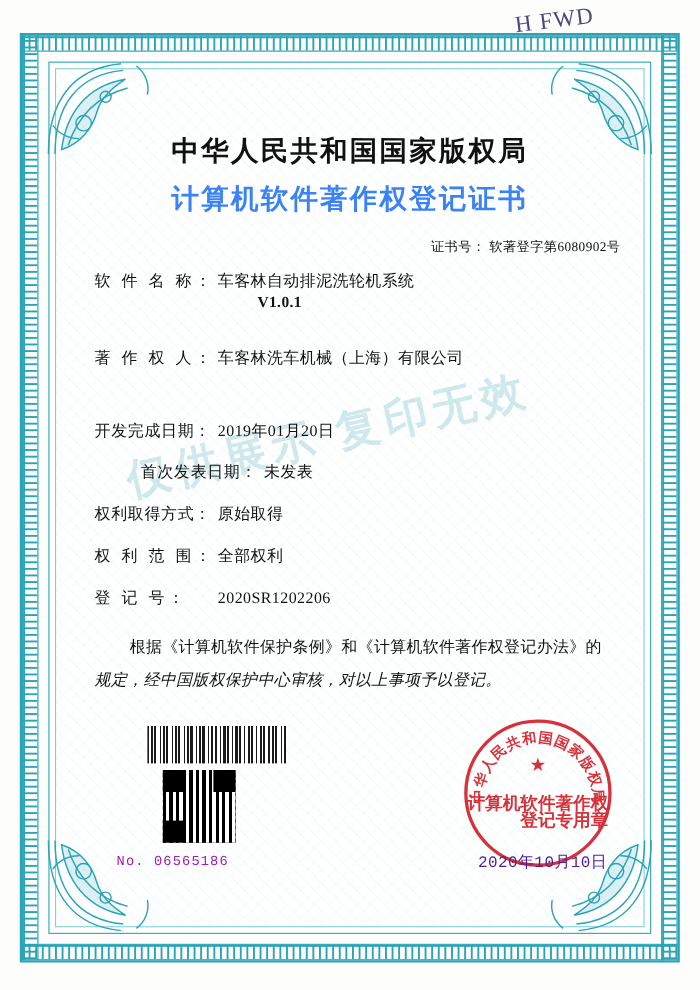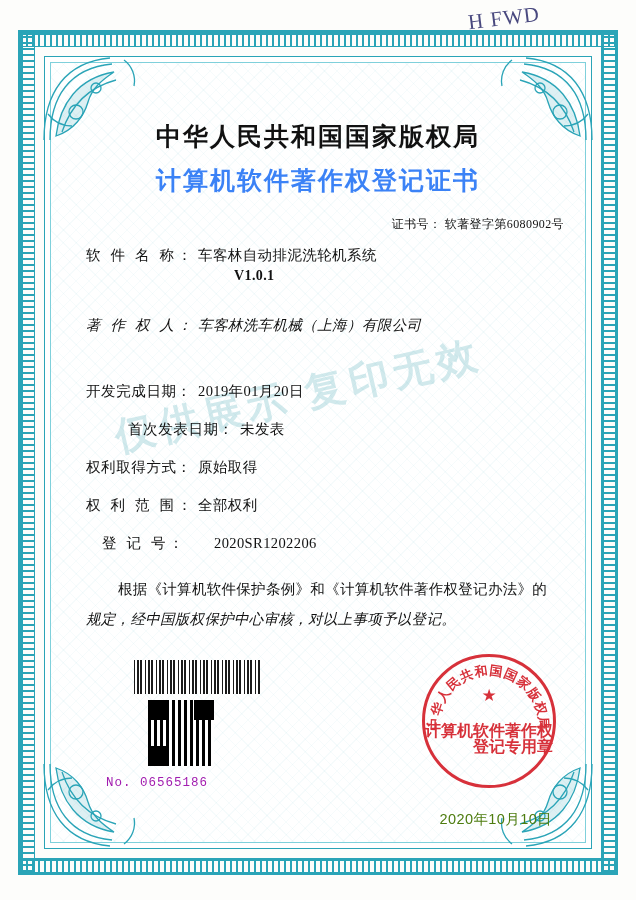--- a/index.html
+++ b/index.html
@@ -162,26 +162,26 @@
   .field .lab {
     display: inline-block;
     width: 112px;
     letter-spacing: 3.2px;
   }
   .field .lab.tight { letter-spacing: 0.6px; }
   .field .val { letter-spacing: .4px; }
 
   .f-name    { top: 184px; }
   .f-version { top: 206px; left: 184px; font-size: 14px; letter-spacing:1px;font-weight:bold;}
-  .f-owner   { top: 254px; font-style: italic; }
+  .f-owner   { top: 254px; }
   .f-devdate { top: 320px; }
   .f-pubdate { top: 358px; margin-left: 42px; }
   .f-acquire { top: 396px; }
   .f-scope   { top: 434px; }
-  .f-regno   { top: 472px; margin-left: 16px; }
+  .f-regno   { top: 472px; }
 
   .para {
     position: absolute;
     left: 36px;
     width: 464px;
     font-family: "Liberation Serif", serif;
     font-size: 14.5px;
     color: #111;
     line-height: 30px;
     letter-spacing: .3px;
@@ -277,25 +277,24 @@
     position: absolute;
     left: 56px; top: 714px;
     font-family: "Liberation Mono", monospace;
     font-size: 12.5px;
     color: #a21caf;
     letter-spacing: 1px;
   }
   .issue-date {
     position: absolute;
     right: 34px; top: 712px;
-    font-family: Liberation Sans, sans-serif;
+    font-family: Liberation Mono, monospace;
     font-size: 14.5px;
-    color: #4d7c0f;
+    color: #4c1d95;
     letter-spacing: .4px;
-    margin-top: 36px;
   }
 </style>
 </head>
 <body>
 
 <div class="page">
 
   <div class="handwriting">H FWD</div>
 
   <div class="frame-outer"></div>

